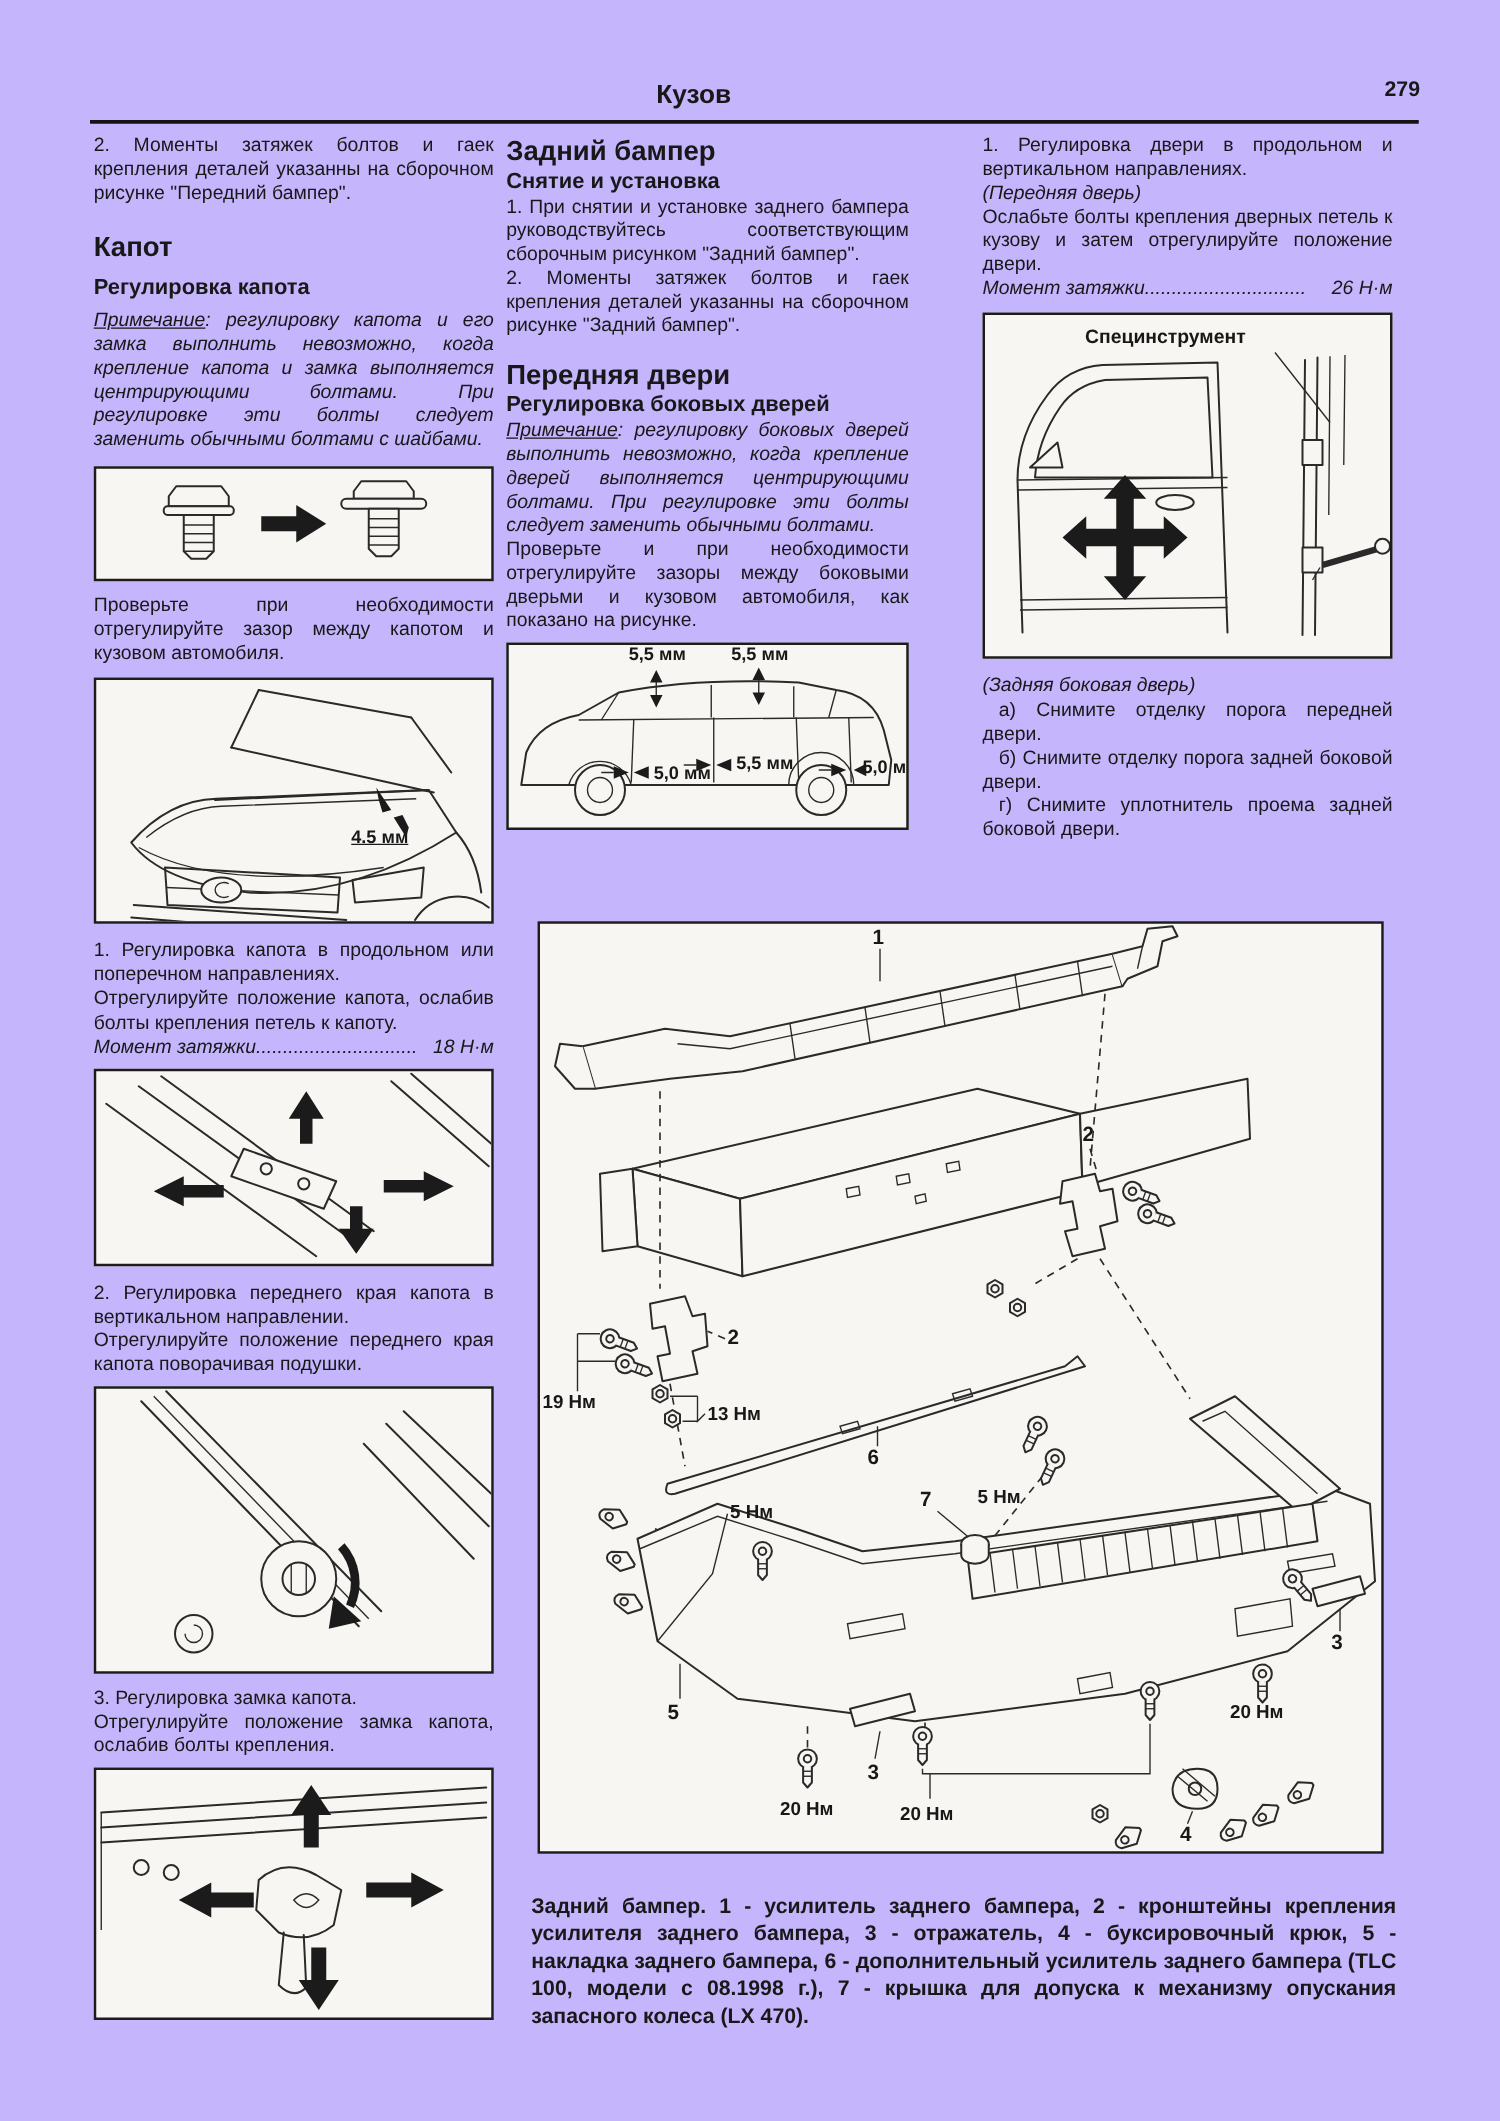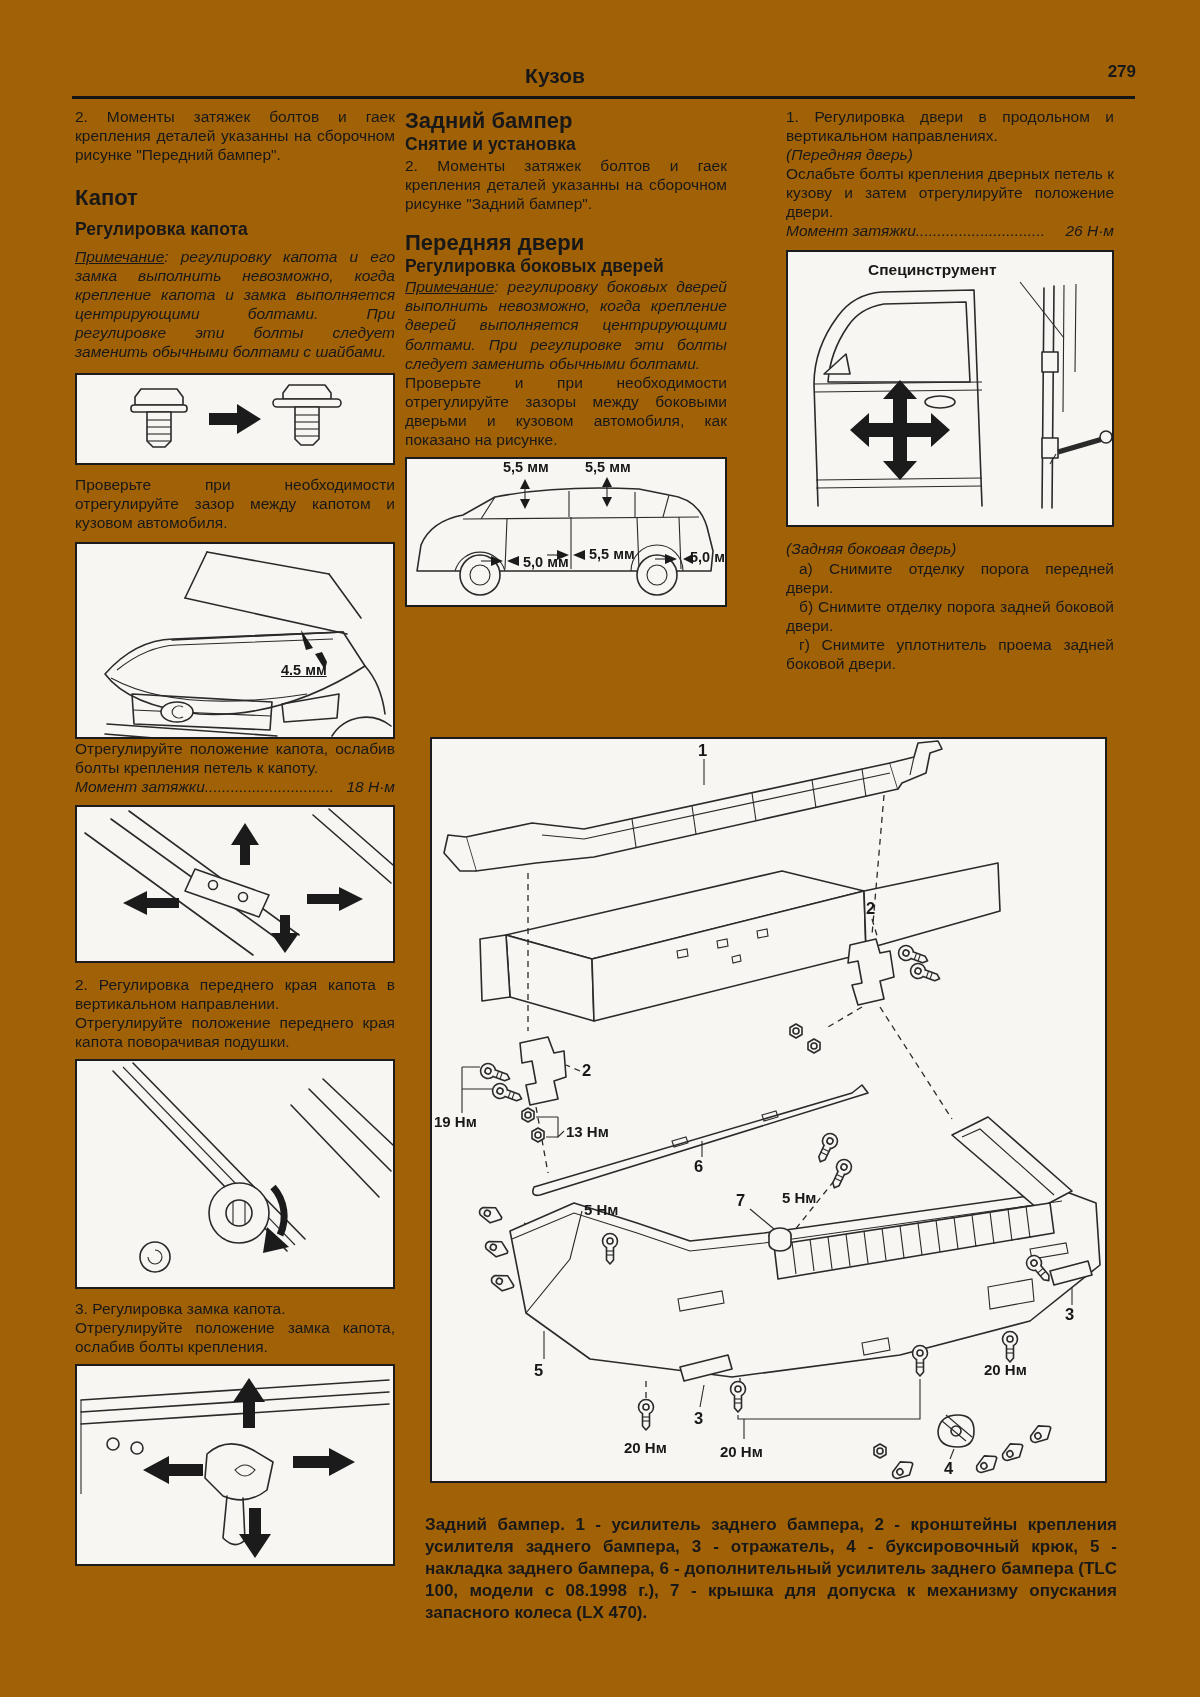--- a/index.html
+++ b/index.html
@@ -1,16 +1,16 @@
 <!DOCTYPE html>
 <html><head>
 <meta charset="utf-8">
 <style>
   html,body{margin:0;padding:0;background:#d8d6d2;}
-  .page{position:relative;width:1200px;height:1697px;background:#a16207;color:#181818;
+  .page{position:relative;width:1200px;height:1697px;background:#c4b5fd;color:#181818;
         font-family:"Liberation Sans", sans-serif;overflow:hidden;}
   
   .hdr-title{position:absolute;top:64px;left:470px;width:170px;text-align:center;
              font-size:21px;font-weight:700;}
   .hdr-page{position:absolute;top:62px;right:64px;font-size:17px;font-weight:700;}
   .hdr-rule{position:absolute;top:96px;left:72px;width:1063px;height:3px;background:#141414;}
   
   .col{position:absolute;top:107px;font-size:15.5px;line-height:1.23;text-align:justify;}
   .col-left{left:75px;width:320px;}
   .col-mid{left:405px;width:322px;}
@@ -103,20 +103,21 @@
         <path class="ln" d="M205,160 L262,150 L260,174 L207,178 Z"></path>
         <path class="ln" d="M30,180 L200,192 M28,190 L150,200"></path>
         <path class="ln" d="M288,122 Q304,140 308,170"></path>
         <path class="ln" d="M255,192 A40,40 0 0 1 314,182"></path>
         <polygon class="blk" points="224,86 236,104 229,106 226,96"></polygon>
         <polygon class="blk" points="248,126 238,110 245,108 250,118"></polygon>
       </svg>
       <span class="flabel" style="left:204px;top:118px;text-decoration:underline;">4.5 мм</span>
     </div>
 
+    <p class="mt12">1. Регулировка капота в продольном или поперечном направлениях.</p>
     <p>Отрегулируйте положение капота, ослабив болты крепления петель к капоту.</p>
     <p class="torque">
         <span>Момент затяжки</span>
         <span class="dots">..............................</span>
         <span class="tval">18 Н·м</span>
       </p>
 
     <div class="fig mt8" style="width:316px;height:154px;">
       <svg width="316" height="154" viewBox="0 0 316 154">
         <path class="ln" d="M8,26 L176,148"></path>
@@ -174,20 +175,21 @@
         <polygon class="blk" points="66,104 92,90 92,98 126,98 126,110 92,110 92,118"></polygon>
         <polygon class="blk" points="278,96 252,82 252,90 216,90 216,102 252,102 252,110"></polygon>
         <polygon class="blk" points="178,192 194,168 184,168 184,142 172,142 172,168 162,168"></polygon>
       </svg>
     </div>
   </div>
 
   <div class="col col-mid">
     <h1 class="sec">Задний бампер</h1>
     <h2 class="sub">Снятие и установка</h2>
+    <p>1. При снятии и установке заднего бампера руководствуйтесь соответствующим сборочным рисунком "Задний бампер".</p>
     <p>2. Моменты затяжек болтов и гаек крепления деталей указанны на сборочном рисунке "Задний бампер".</p>
     <h1 class="sec mt16">Передняя двери</h1>
     <h2 class="sub">Регулировка боковых дверей</h2>
     <p class="note"><span class="note-label">Примечание</span><span>: регулировку боковых дверей выполнить невозможно, когда крепление дверей выполняется центрирующими болтами. При регулировке эти болты следует заменить обычными болтами.</span></p>
     <p>Проверьте и при необходимости отрегулируйте зазоры между боковыми дверьми и кузовом автомобиля, как показано на рисунке.</p>
 
     <div class="fig mt8" style="width:318px;height:146px;">
       <svg width="318" height="146" viewBox="0 0 318 146">
         <path class="ln" d="M10,112 L14,86 Q24,62 56,56 L88,38 Q150,26 232,30 L262,36 Q292,40 300,68 L306,92 L304,112 Z"></path>
         <path class="lnthin" d="M56,60 L292,58"></path>

